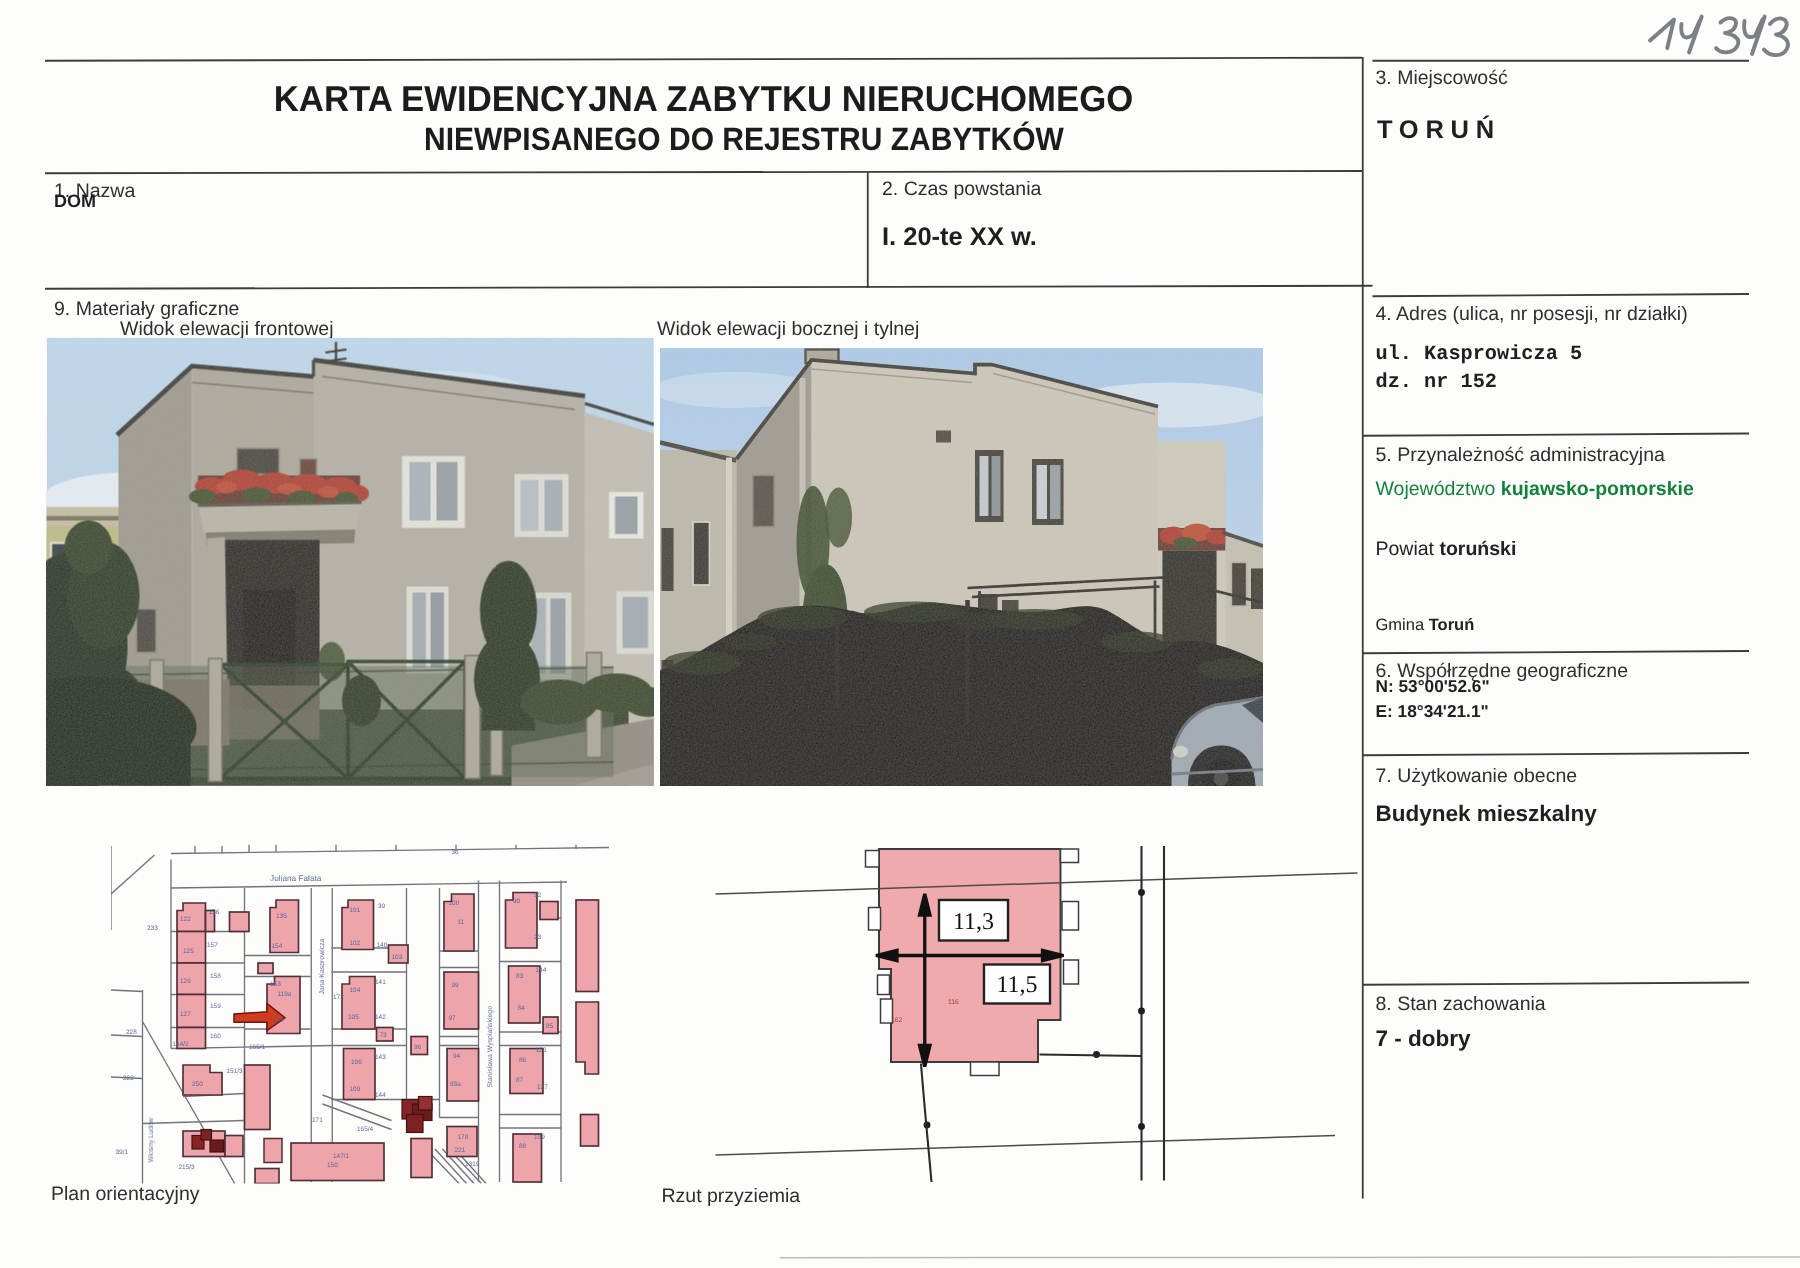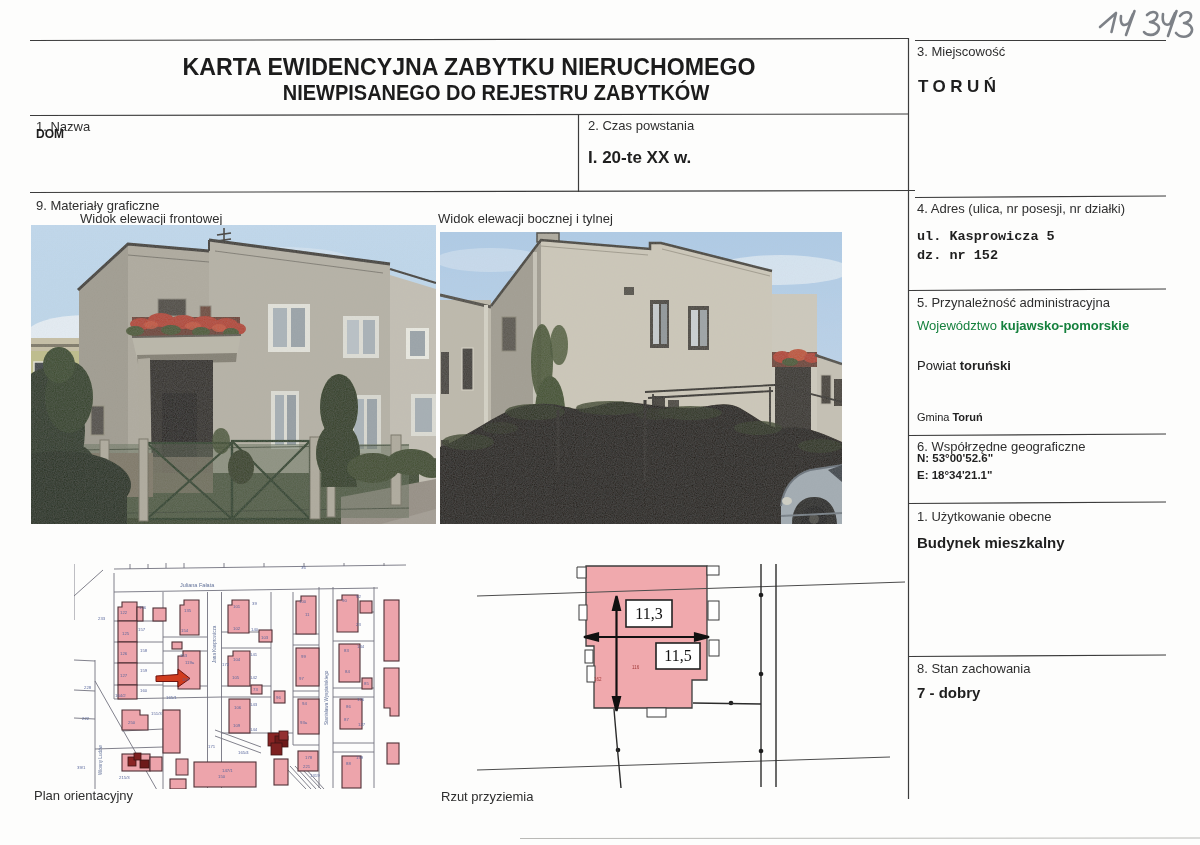--- a/index.html
+++ b/index.html
@@ -76,21 +76,21 @@
 <div class="abs" style="left:917px;top:318px;font-size:13px;color:#15803d;">Województwo <b>kujawsko-pomorskie</b></div>
 
 <div class="abs" style="left:917px;top:358px;font-size:13px;color:#222;">Powiat <b>toruński</b></div>
 
 <div class="abs" style="left:917px;top:382px;font-size:11px;color:#222;margin-top:29px;">Gmina <b>Toruń</b></div>
 
 <div class="abs lbl" style="left:917px;top:439px;">6. Współrzędne geograficzne</div>
 
 <div class="abs val" style="left:917px;top:450px;font-size:11.5px;line-height:17px;">N: 53°00'52.6"<br>E: 18°34'21.1"</div>
 
-<div class="abs lbl" style="left:917px;top:509px;">1. Użytkowanie obecne</div>
+<div class="abs lbl" style="left:917px;top:509px;">7. Użytkowanie obecne</div>
 
 <div class="abs val" style="left:917px;top:534px;font-size:15px;">Budynek mieszkalny</div>
 
 <div class="abs lbl" style="left:917px;top:661px;">8. Stan zachowania</div>
 
 <div class="abs val" style="left:917px;top:684px;font-size:15px;">7 - dobry</div>
 
 <div class="abs lbl" style="left:36px;top:198px;">9. Materiały graficzne</div>
 
 <div class="abs lbl" style="left:36px;top:211px;margin-left:44px;">Widok elewacji frontowej</div>

